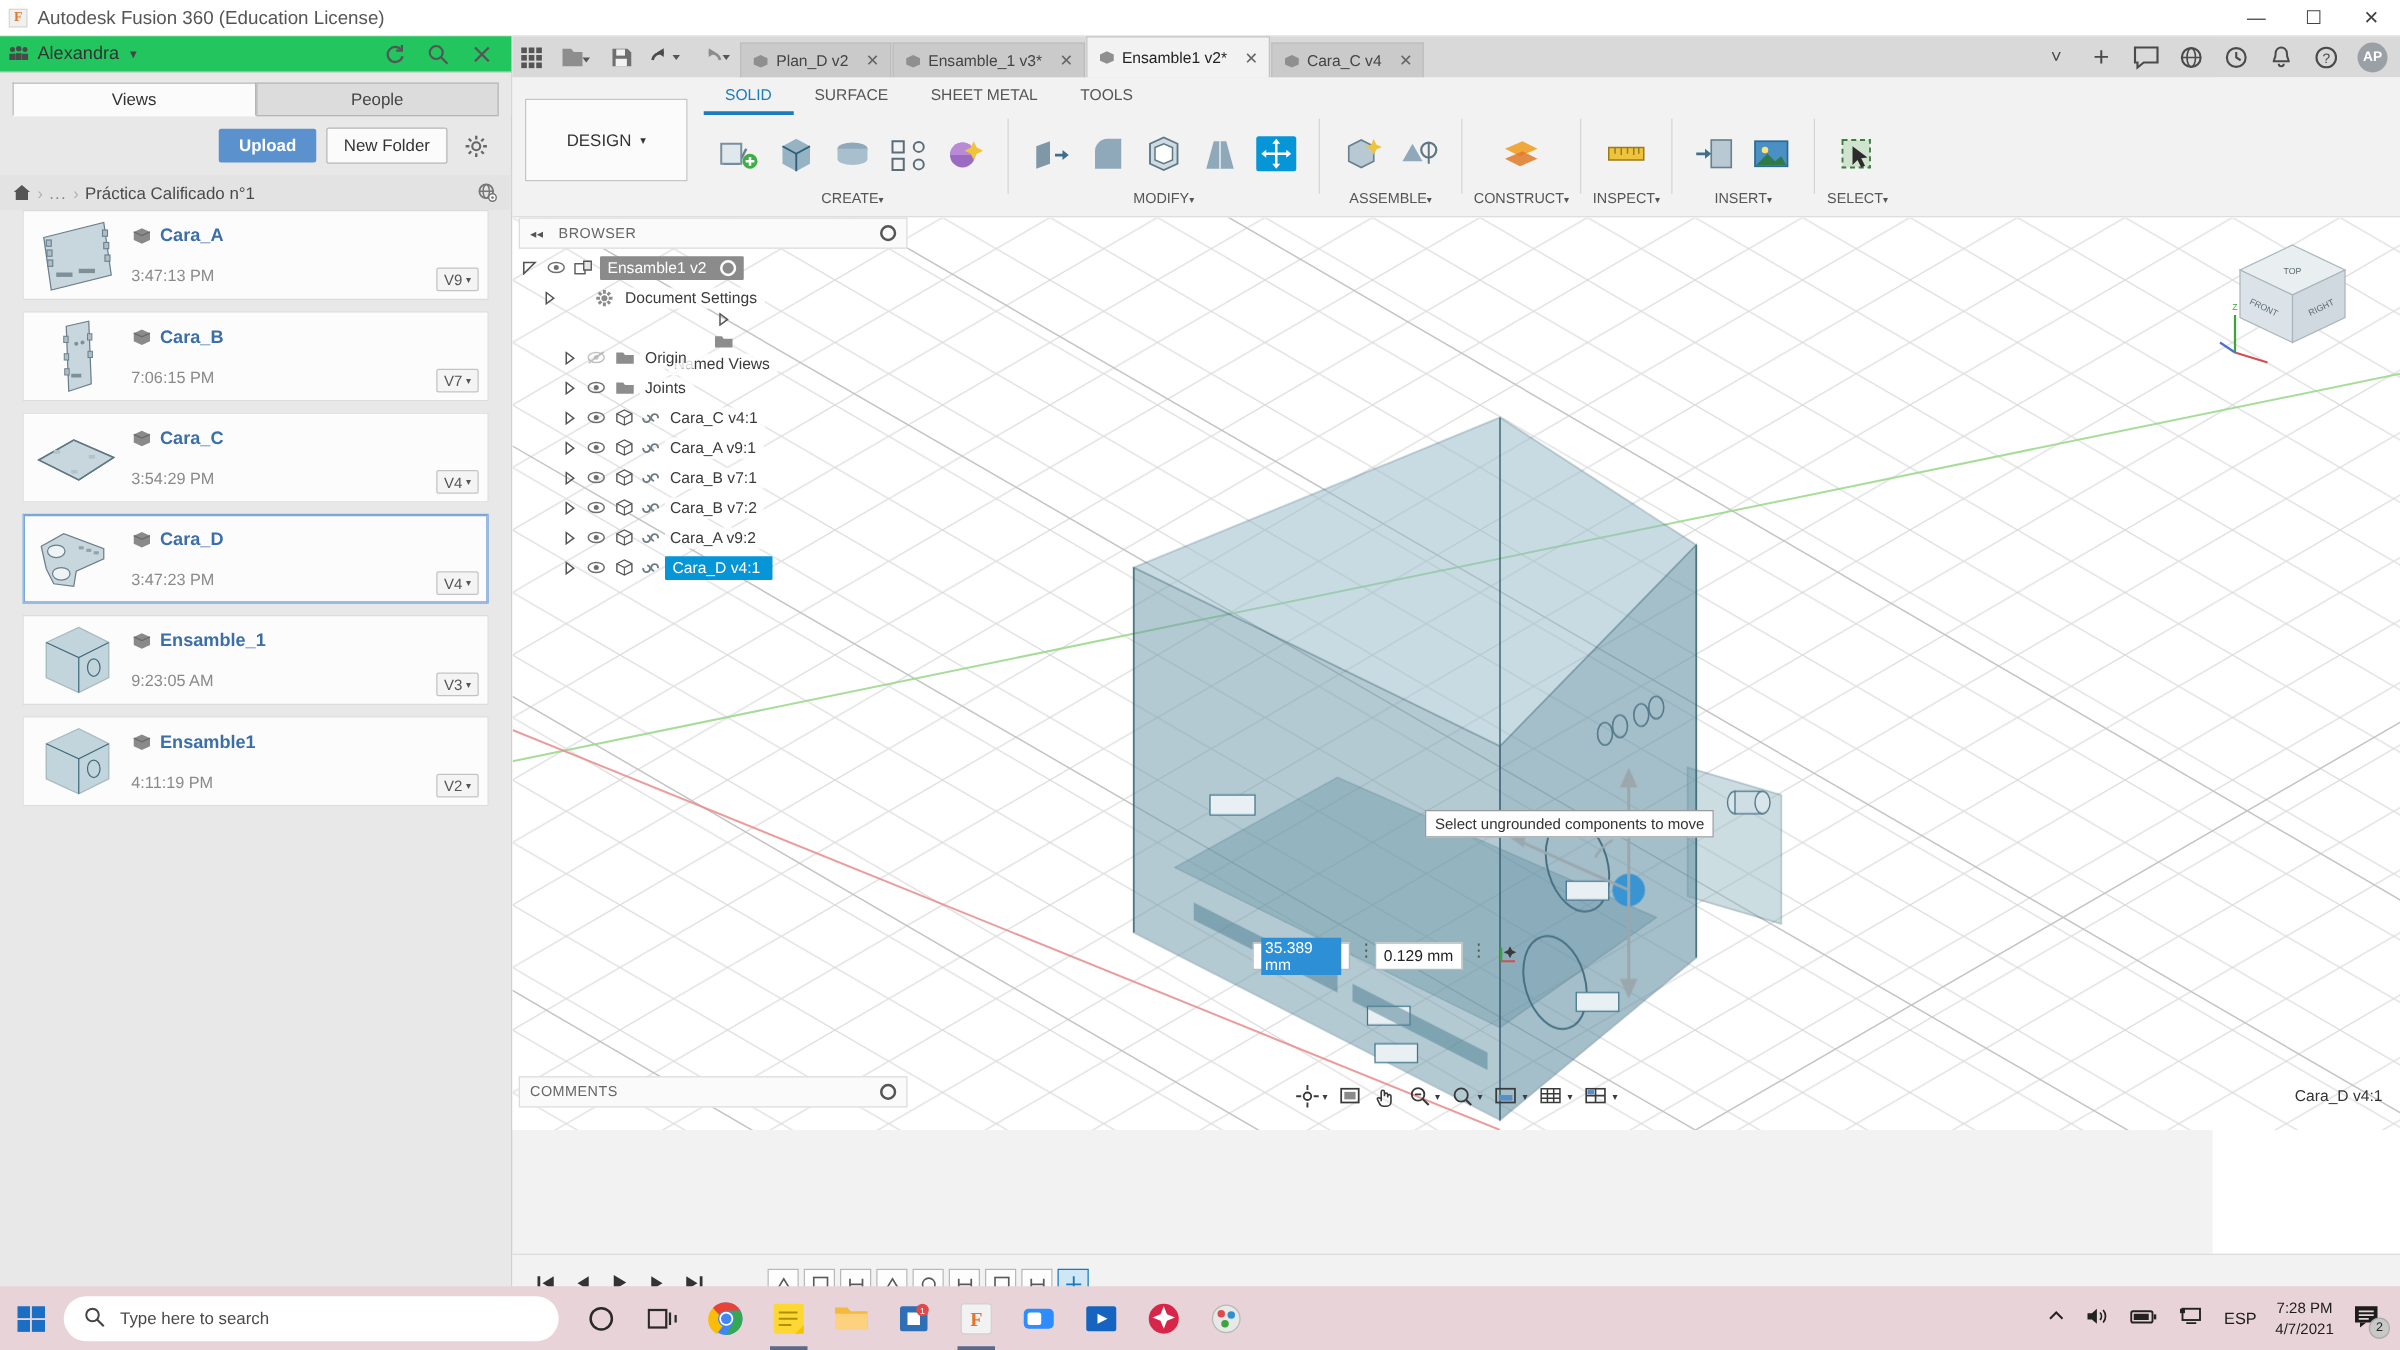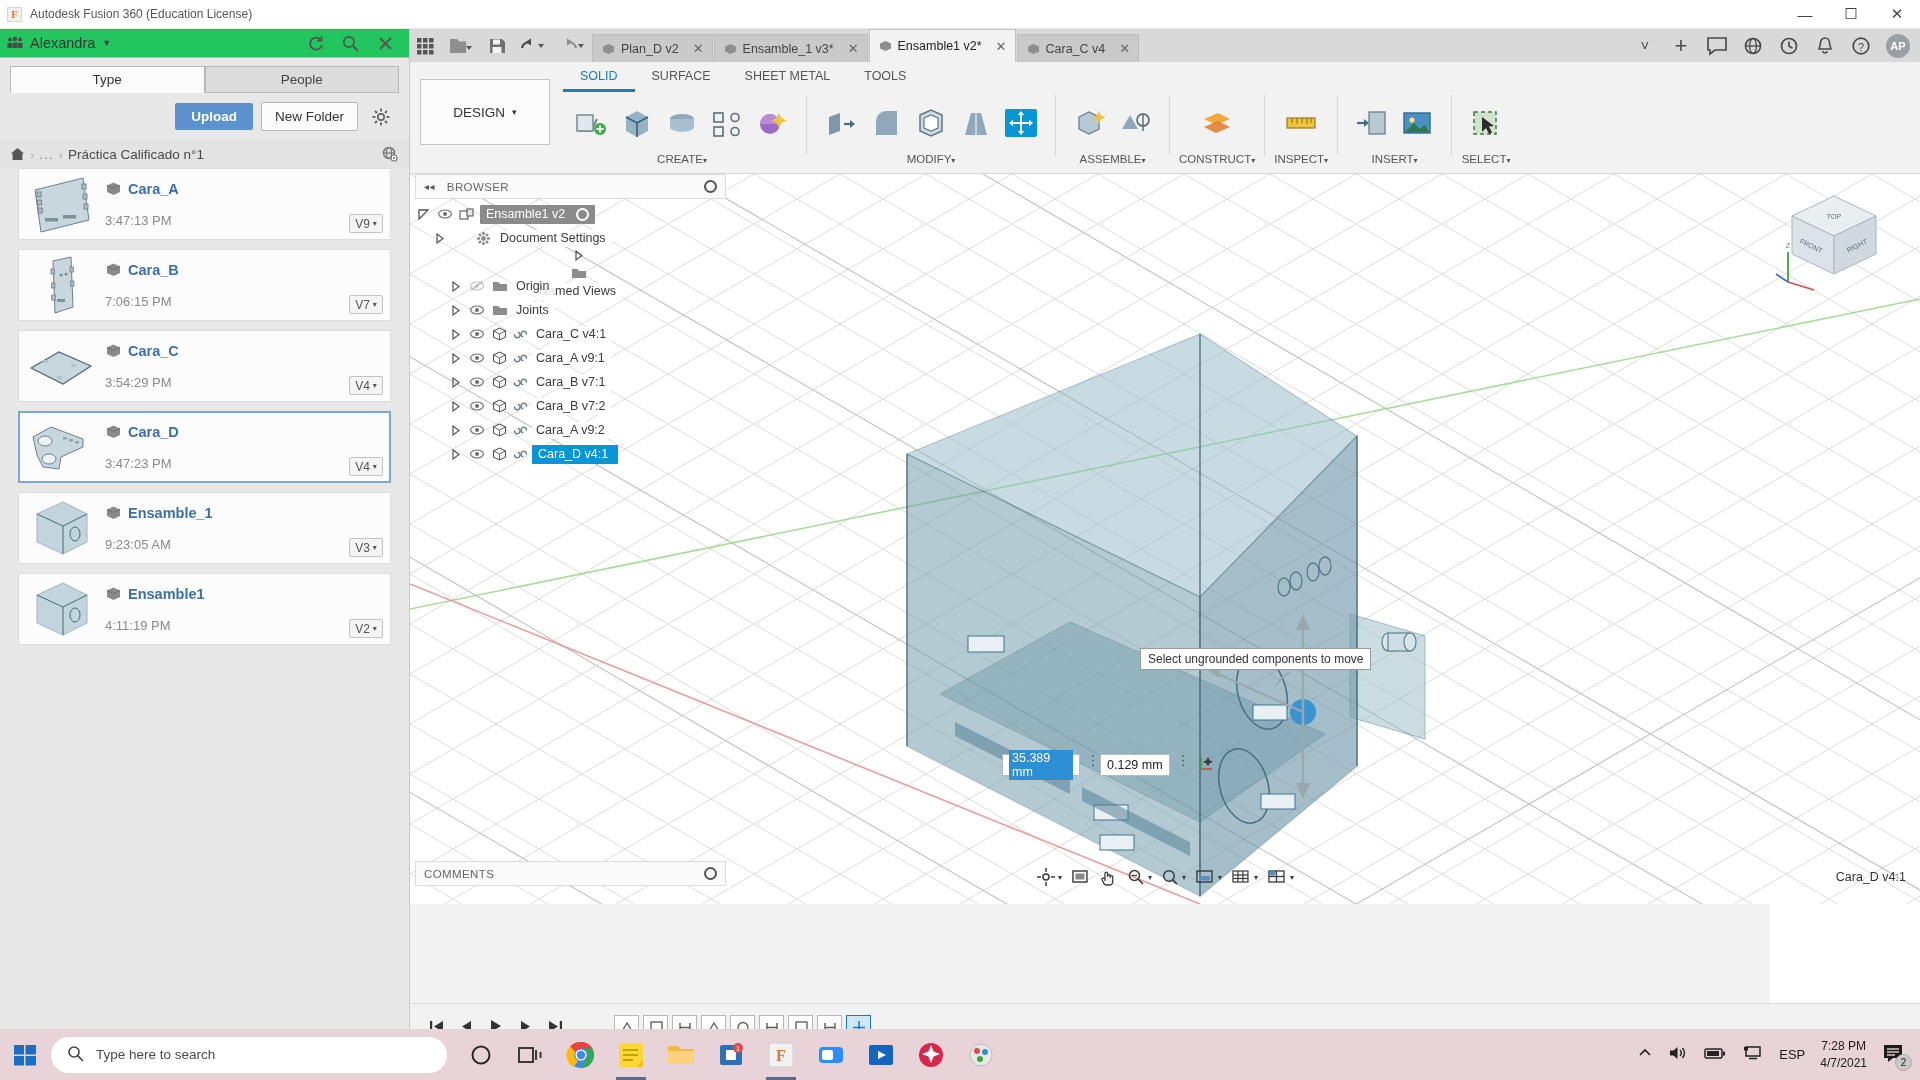--- a/index.html
+++ b/index.html
@@ -18,21 +18,21 @@
     background: #ffffff; border-bottom: 1px solid #e8e8e8;
     display: flex; align-items: center;
   }
   .tb-logo {
     width: 15px; height: 15px; margin-left: 7px; margin-right: 8px;
     background: #f0f0f0; border: 1px solid #d8d8d8;
     display: flex; align-items: center; justify-content: center;
     font-size: 11px; font-weight: bold; color: #e8732c; line-height: 1;
     font-family: "Liberation Serif", serif;
   }
-  .tb-title { font-size: 12px; color: #555; }
+  .tb-title { font-size: 15px; color: #555; }
   .tb-ctrls { margin-left: auto; display: flex; height: 100%; }
   .tb-btn {
     width: 46px; height: 100%; display: flex; align-items: center; justify-content: center;
     color: #444; font-size: 15px;
   }
 
   
   .datapanel {
     position: absolute; top: 29px; left: 0; width: 410px; height: 1022px;
     background: #e8e8e8; border-right: 1px solid #c9c9c9;
@@ -291,21 +291,21 @@
       <div class="dp-hdr-icon">
         <svg width="19" height="19" viewBox="0 0 19 19">
             <line x1="4" y1="4" x2="15" y2="15" stroke="#555" stroke-width="1.8"></line>
             <line x1="15" y1="4" x2="4" y2="15" stroke="#555" stroke-width="1.8"></line>
           </svg>
       </div>
     </div>
   </div>
 
   <div class="dp-tabs">
-    <div class="dp-tab active">Type</div>
+    <div class="dp-tab active">Views</div>
     <div class="dp-tab">People</div>
   </div>
 
   <div class="dp-actions">
     <button class="btn-upload">Upload</button>
     <button class="btn-newfolder">New Folder</button>
     <div class="dp-gear">
       <svg width="20" height="20" viewBox="0 0 20 20">
           <circle cx="10" cy="10" r="3.2" stroke="#666" stroke-width="1.7" fill="none"></circle>
           <g stroke="#666" stroke-width="1.9">

